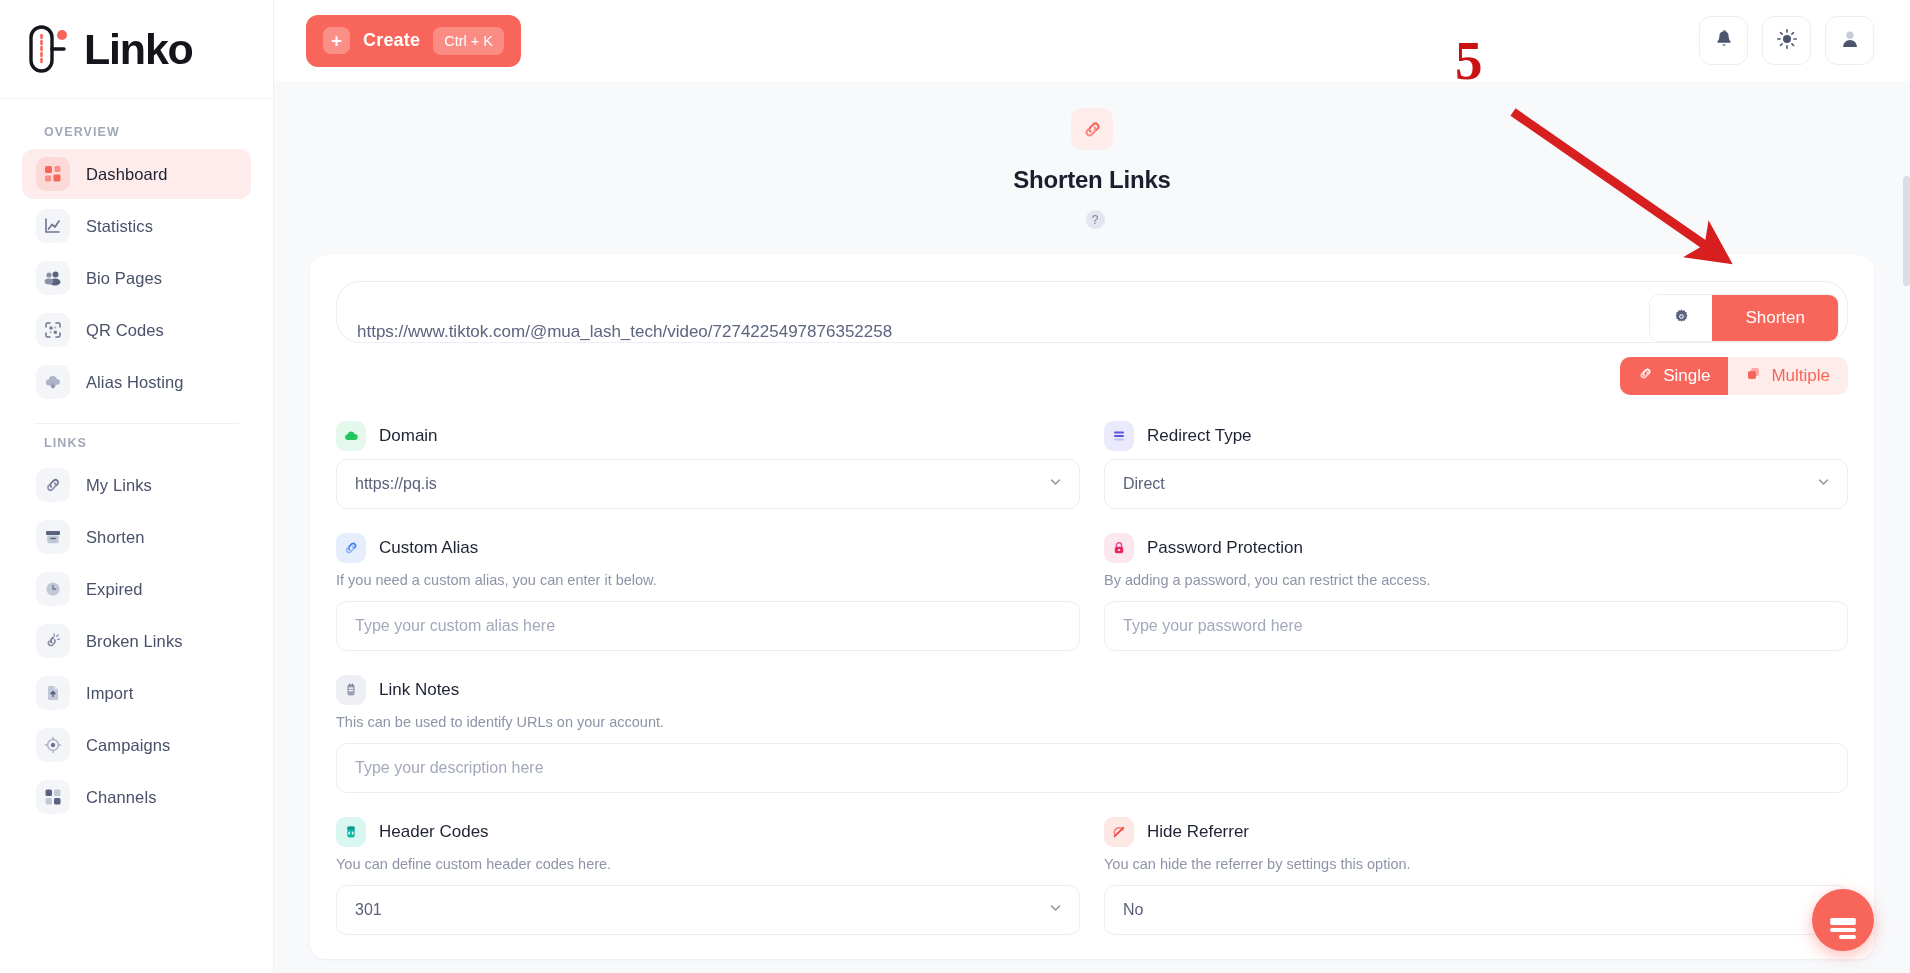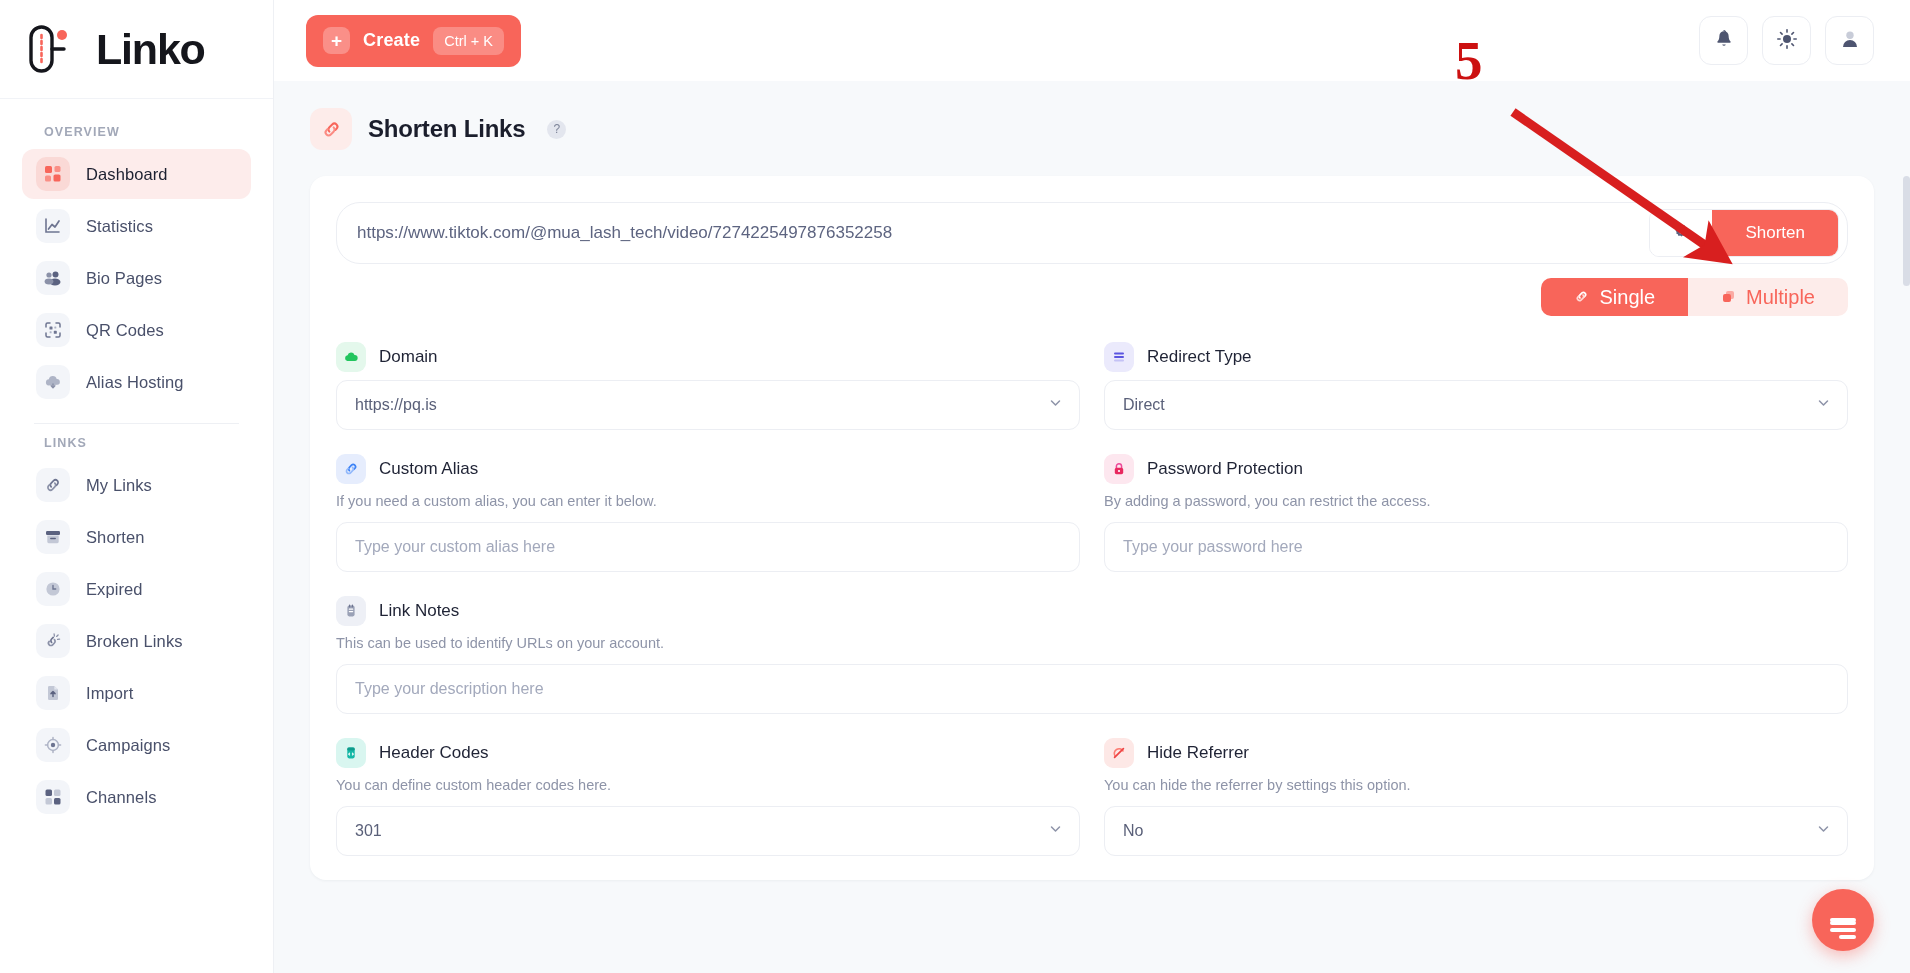--- a/index.html
+++ b/index.html
@@ -11,21 +11,21 @@
   }
   .app { position: relative; width: 1910px; height: 973px; display: flex; }
 
   
   .sidebar {
     width: 274px; height: 973px; flex: 0 0 274px;
     background: #ffffff; border-right: 1px solid #eef0f4;
     display: flex; flex-direction: column; position: relative; z-index: 5;
   }
   .logo-row {
-    height: 99px; display: flex; align-items: center; gap: 22px;
+    height: 99px; display: flex; align-items: center; gap: 10px;
     padding-left: 20px; border-bottom: 1px solid #f1f3f7;
   }
   .logo-mark { width: 54px; height: 54px; position: relative; flex: 0 0 54px; }
   .logo-text { font-size: 43px; font-weight: 700; letter-spacing: -1.2px; color: #15161c; line-height: 1; }
   .nav { padding: 18px 22px 0 22px; overflow: hidden; }
   .nav-caption {
     font-size: 12.5px; font-weight: 700; letter-spacing: 1.1px;
     color: #a2a8b8; padding: 8px 12px 10px 22px;
   }
   .nav-item {
@@ -70,39 +70,39 @@
   .icon-btn {
     width: 49px; height: 49px; border: 1px solid #eceef3; border-radius: 12px;
     background: #fff; display: flex; align-items: center; justify-content: center;
     cursor: pointer;
   }
 
   .content {
     flex: 1; background: #f7f9fb; overflow: hidden;
     position: relative; padding: 0 36px;
   }
-  .page-head { display: flex; align-items: center; gap: 16px; padding: 27px 0 26px 0; }
+  .page-head { display: flex; align-items: center; gap: 16px; padding: 27px 0 26px 0; flex-direction: column; }
   .page-head-ico {
     width: 42px; height: 42px; border-radius: 12px; background: #fdecea;
     display: flex; align-items: center; justify-content: center;
   }
   .page-title { font-size: 24px; font-weight: 700; color: #1b1e2c; letter-spacing: -.2px; }
   .help-badge {
     width: 19px; height: 19px; border-radius: 50%; background: #e3e6ee; color: #7c8398;
     font-size: 12px; display: inline-flex; align-items: center; justify-content: center;
     margin-left: 6px; cursor: pointer;
   }
 
   .card {
     background: #fff; border-radius: 16px; padding: 26px 26px 0 26px;
     box-shadow: 0 1px 3px rgba(26,33,64,.05); min-height: 700px;
   }
 
   .url-row {
-    display: flex; align-items: center; border: 1px solid #eceef3;
+    display: flex; align-items: flex-end; border: 1px solid #eceef3;
     border-radius: 24px; height: 62px; padding: 0 8px 0 20px;
   }
   .url-input {
     flex: 1; border: none; outline: none; font-size: 17px; color: #5d6480;
     font-family: "Liberation Sans", sans-serif; background: transparent;
   }
   .url-actions { display: flex; align-items: center; border: 1px solid #eceef3; border-radius: 10px; overflow: hidden; height: 48px; }
   .gear-btn {
     width: 62px; height: 100%; background: #fff; border: none;
     display: flex; align-items: center; justify-content: center; cursor: pointer;
@@ -110,21 +110,21 @@
   .shorten-btn {
     background: #f8655a; color: #fff; border: none; height: 100%;
     padding: 0 33px; font-size: 17px; cursor: pointer;
     font-family: "Liberation Sans", sans-serif;
   }
 
   .mode-row { display: flex; justify-content: flex-end; margin-top: 14px; }
   .mode-tabs { display: flex; border-radius: 10px; overflow: hidden; }
   .mode-tab {
     display: flex; align-items: center; gap: 10px; height: 38px;
-    padding: 0 33px; font-size: 20px; cursor: pointer; border: none;
+    padding: 0 18px; font-size: 17px; cursor: pointer; border: none;
     font-family: "Liberation Sans", sans-serif;
   }
   .mode-tab.on { background: #f8655a; color: #fff; }
   .mode-tab.off { background: #fdecea; color: #f8655a; }
 
   .form-grid { display: grid; grid-template-columns: 1fr 1fr; column-gap: 24px; margin-top: 26px; }
   .field { margin-bottom: 24px; }
   .field.full { grid-column: 1 / -1; }
   .field-head { display: flex; align-items: center; gap: 13px; margin-bottom: 8px; }
   .field-ico { width: 30px; height: 30px; border-radius: 9px; display: flex; align-items: center; justify-content: center; }

